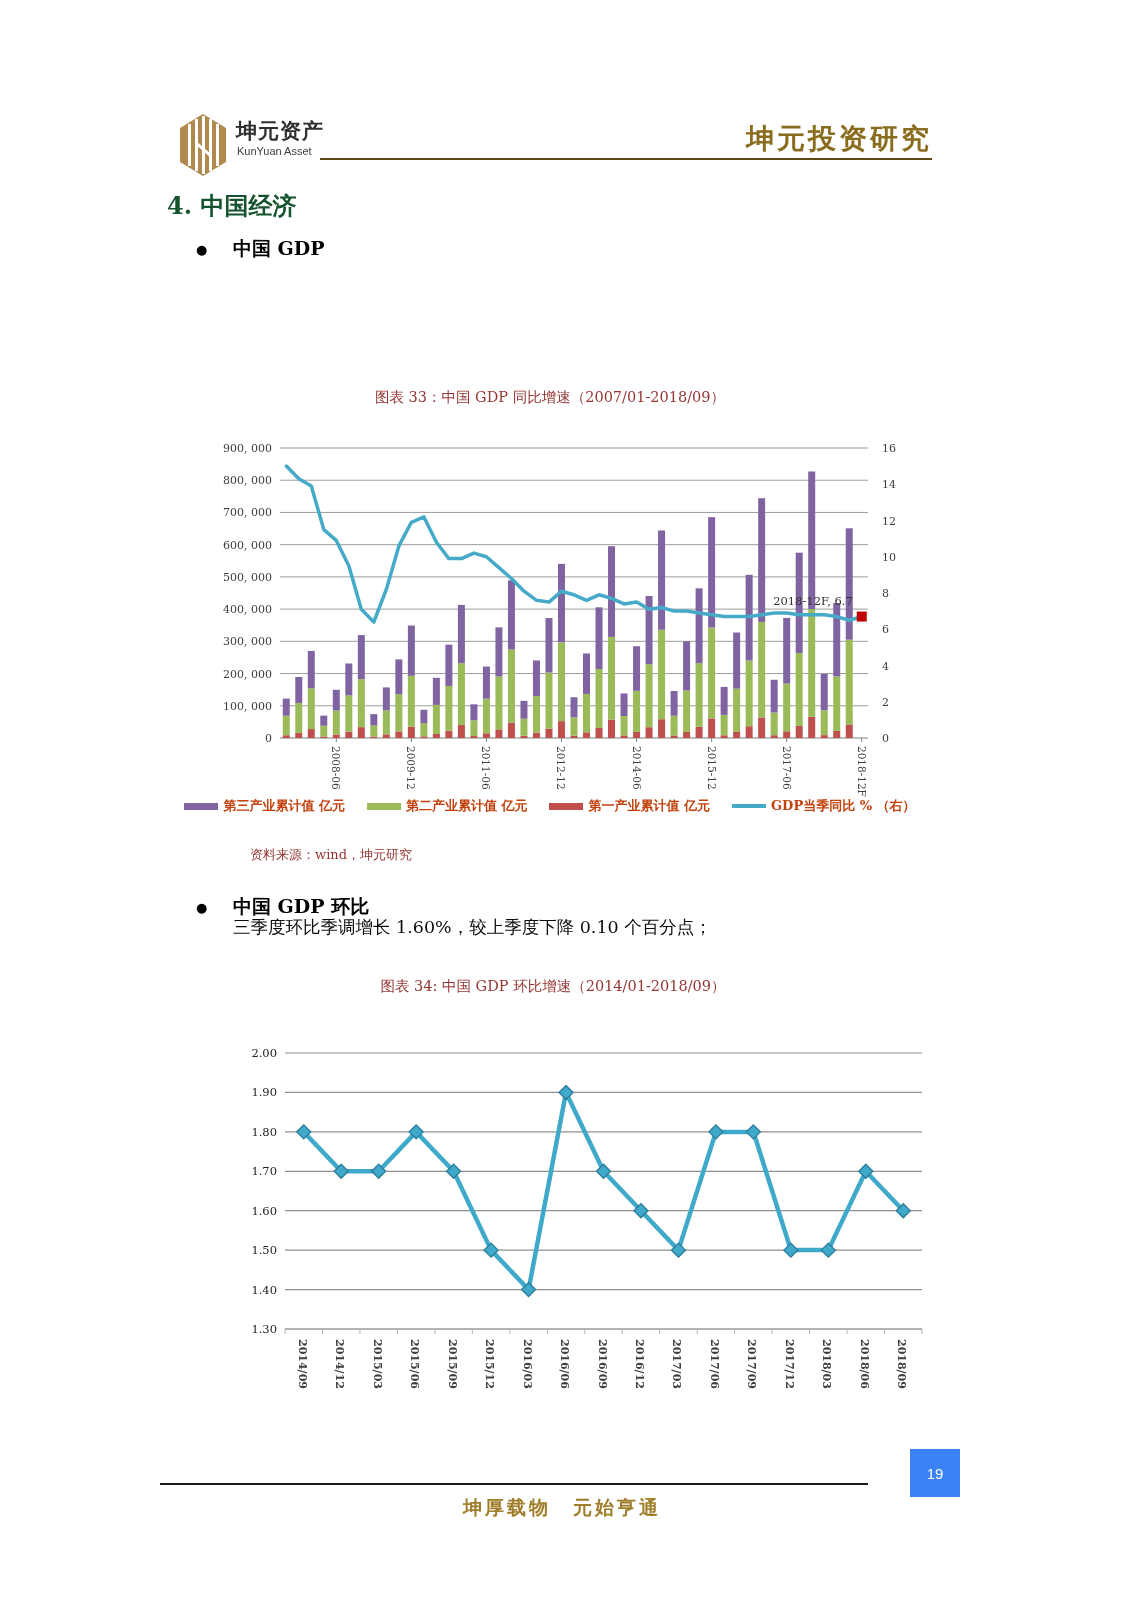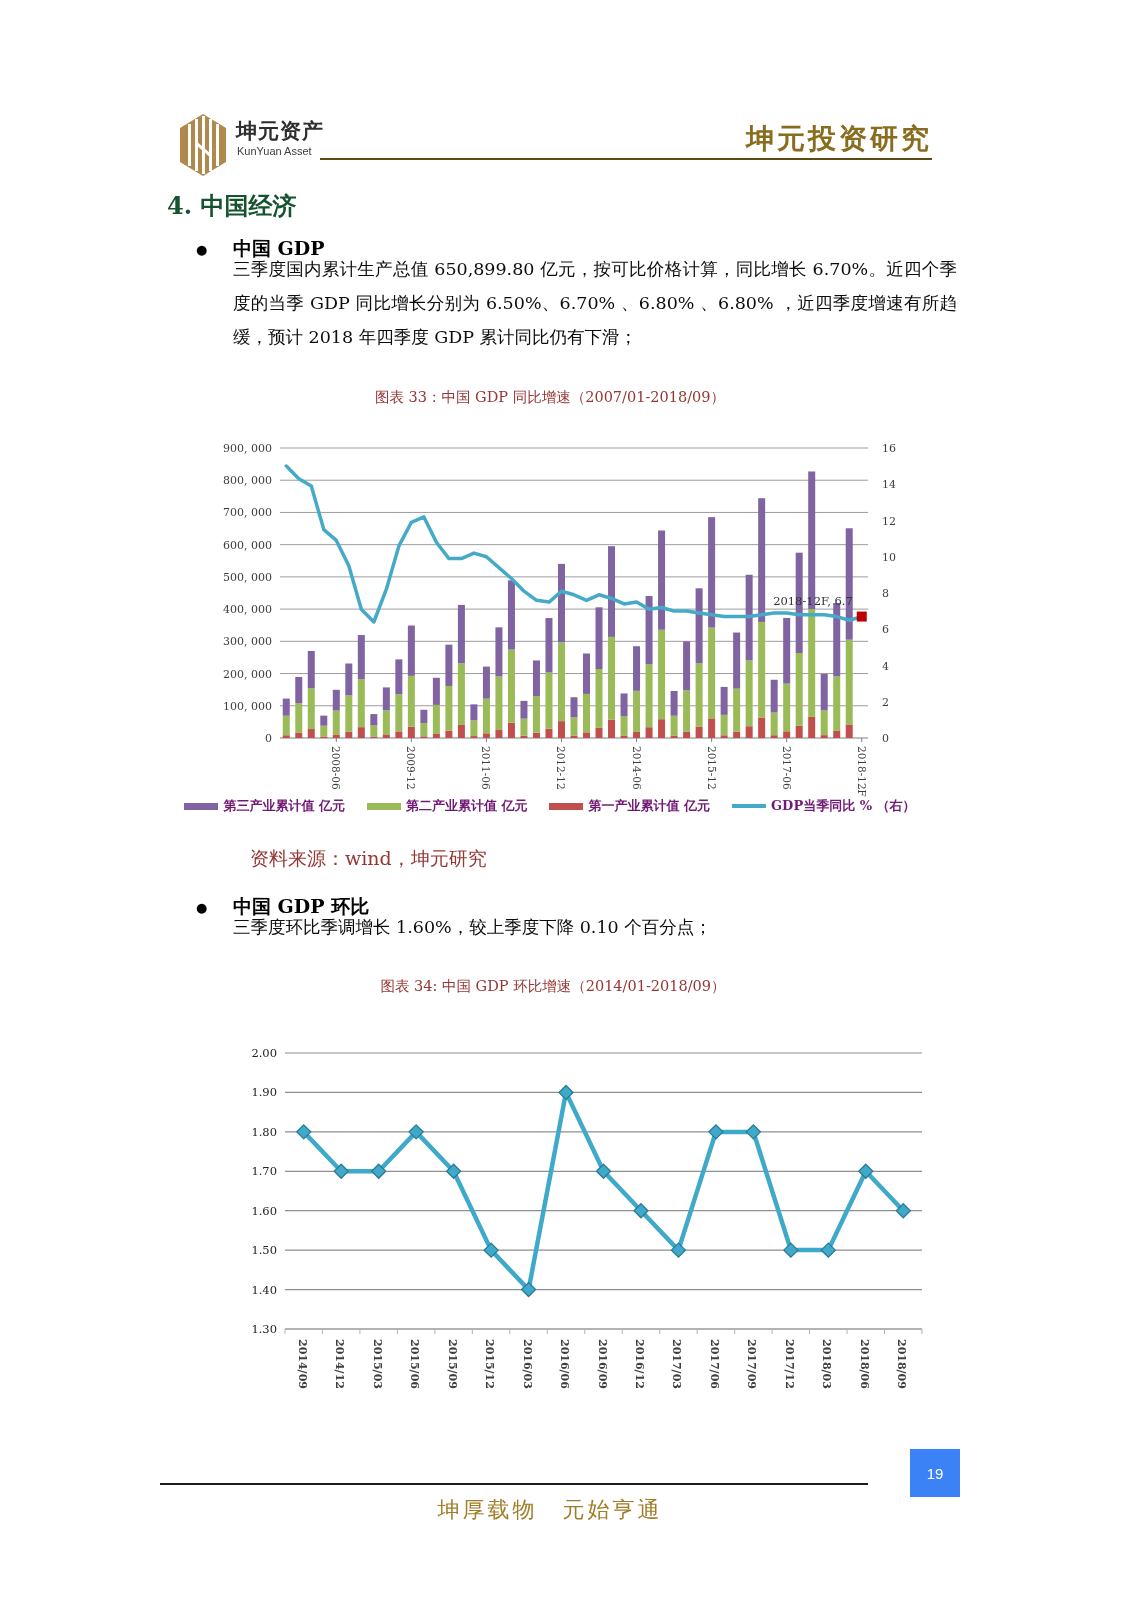--- a/index.html
+++ b/index.html
@@ -12,29 +12,29 @@
   .hdr-title{left:610px;top:104px;width:322px;text-align:right;font-size:28px;font-weight:bold;
              color:#8a6c1e;letter-spacing:3px;}
   .hdr-rule{left:320px;top:142px;width:612px;height:2px;background:#5c4a12;}
   
   .sec-title{left:167px;top:174px;font-size:24px;font-weight:bold;color:#14532d;}
   .bullet-dot{font-size:13px;position:absolute;left:196px;color:#000;}
   .bullet-title{position:absolute;left:233px;font-size:19px;font-weight:bold;color:#000;}
   .para{position:absolute;left:233px;width:724px;font-size:17.5px;line-height:1.95;
         text-align:justify;color:#0d0d0d;}
   .chart-title{position:absolute;width:700px;text-align:center;font-size:14.5px;color:#943634;}
-  .src{left:250px;top:830px;font-size:19px;color:#943634;}
+  .src{left:250px;top:830px;font-size:13px;color:#943634;}
   
   .legend{position:absolute;display:flex;justify-content:center;align-items:center;
-          width:700px;gap:22px;font-size:13px;font-weight:bold;color:#701a75;}
+          width:700px;gap:22px;font-size:13px;font-weight:bold;color:#c2410c;}
   .legend .item{display:flex;align-items:center;gap:5px;white-space:nowrap;}
   .sw{display:inline-block;width:34px;}
   
   .foot-rule{left:160px;top:1467px;width:708px;height:2px;background:#1c1c1c;}
-  .motto{left:160px;top:1479px;width:780px;text-align:center;font-size:22px;font-weight:normal;
+  .motto{left:172px;top:1479px;width:780px;text-align:center;font-size:19px;font-weight:bold;
          color:#a07d28;letter-spacing:3px;}
   .page-badge{left:910px;top:1433px;width:50px;height:48px;background:#3b82f6;color:#fff;
               display:flex;align-items:center;justify-content:center;font-size:15px;
               font-family:"Liberation Sans",sans-serif;}
   svg text{font-family:"DejaVu Serif","Liberation Serif",serif;}
 </style>
 </head>
 <body>
 
 <div class="page">
@@ -52,21 +52,20 @@
   </span>
   <div class="abs logo-cn">坤元资产</div>
   <div class="abs logo-en">KunYuan Asset</div>
   <div class="abs hdr-title">坤元投资研究</div>
   <div class="abs hdr-rule"></div>
 
   <div class="abs sec-title">4. 中国经济</div>
 
   <span class="bullet-dot" style="top:226px;">●</span>
   <span class="bullet-title" style="top:220px;">中国 GDP</span>
-  <p class="para" style="top:236px;margin:0;">三季度国内累计生产总值 650,899.80 亿元，按可比价格计算，同比增长 6.70%。近四个季度的当季 GDP 同比增长分别为 6.50%、6.70% 、6.80% 、6.80% ，近四季度增速有所趋缓，预计 2018 年四季度 GDP 累计同比仍有下滑；</p>
 
   <div class="chart-title" style="left:200px;top:372px;">图表 33：中国 GDP 同比增速（2007/01-2018/09）</div>
   <svg id="chart33" class="abs" style="left:198px;top:412px;" width="710" height="382">
       <line x1="82" y1="310" x2="670" y2="310" stroke="#808080" stroke-width="1"></line>
       <text x="74" y="314" text-anchor="end" font-size="11" fill="#3d3d3d">0</text>
       <line x1="82" y1="277.77777777777777" x2="670" y2="277.77777777777777" stroke="#9d9d9d" stroke-width="1"></line>
       <text x="74" y="281.77777777777777" text-anchor="end" font-size="11" fill="#3d3d3d">100, 000</text>
       <line x1="82" y1="245.55555555555554" x2="670" y2="245.55555555555554" stroke="#9d9d9d" stroke-width="1"></line>
       <text x="74" y="249.55555555555554" text-anchor="end" font-size="11" fill="#3d3d3d">200, 000</text>
       <line x1="82" y1="213.33333333333334" x2="670" y2="213.33333333333334" stroke="#9d9d9d" stroke-width="1"></line>

